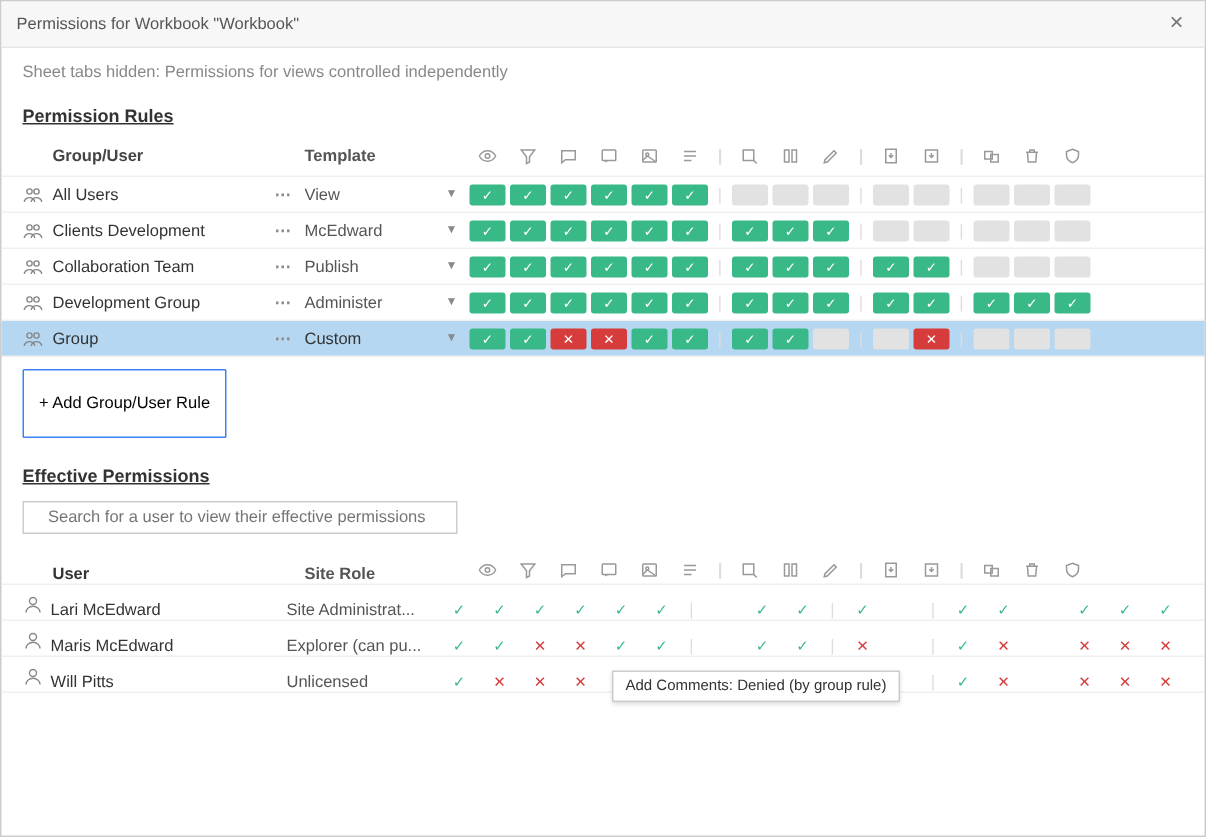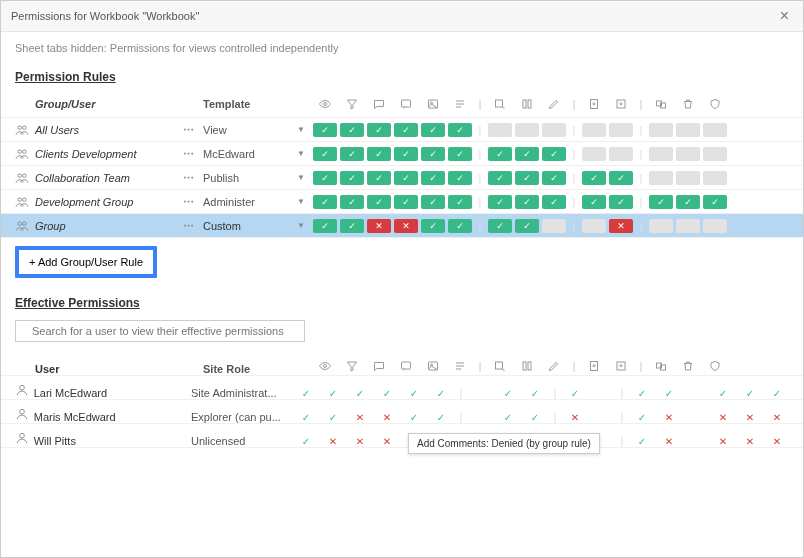--- a/index.html
+++ b/index.html
@@ -7,35 +7,35 @@
 .dialog { width: 804px; height: 558px; border: 1px solid #ccc; position: relative; background: #fff; }
 .header { display: flex; justify-content: space-between; align-items: center; padding: 6px 10px; border-bottom: 1px solid #e6e6e6; background: #f7f7f7; }
 .header-title { font-size: 11px; color: #555; }
 .close-btn { font-size: 16px; color: #777; cursor: pointer; padding: 0 4px; }
 .subnote { padding: 10px 14px 6px; color: #888; font-size: 11px; }
 .section-title { padding: 10px 14px 6px; font-weight: 600; font-size: 12px; color: #333; text-decoration: underline; }
 .grid { width: 100%; }
 .grid-head, .grid-row { display: flex; align-items: center; padding: 0 14px; height: 24px; border-bottom: 1px solid #f0f0f0; }
 .grid-head { font-weight: 600; font-size: 11px; color: #444; height: 28px; }
 .col-icon { width: 20px; display: flex; align-items: center; color: #888; }
-.col-name { width: 140px; display: flex; align-items: center; font-style: italic; }
+.col-name { width: 140px; display: flex; align-items: center; }
 .col-more { width: 28px; text-align: center; color: #888; cursor: pointer; letter-spacing: 1px; font-weight: bold; }
-.col-template { width: 110px; display: flex; align-items: center; justify-content: space-between; padding-right: 8px; color: #555; }
+.col-template { width: 110px; display: flex; justify-content: space-between; padding-right: 8px; color: #555; }
 .col-caps { flex: 1; display: flex; gap: 3px; align-items: center; }
 .grid-row.selected { background: #b5d7f1; }
 .grid-row.selected .col-template { color: #333; }
 .cap-head { width: 24px; height: 18px; display: inline-flex; align-items: center; justify-content: center; color: #999; }
 .cap-divider { width: 10px; display: inline-flex; justify-content: center; color: #ddd; }
 .cap-cell { width: 24px; height: 14px; border-radius: 2px; display: inline-flex; align-items: center; justify-content: center; font-size: 9px; color: #fff; }
 .cap-allowed { background: #39b987; }
 .cap-denied { background: #d73c3c; }
 .cap-unset { background: #e2e2e2; }
 .caret { font-size: 8px; color: #888; }
 .add-btn-wrap { padding: 8px 14px; }
-.add-btn { border: 4px solid #3b82f6; background: #fff; padding: 6px 10px; font-size: 11px; cursor: pointer; border-radius: 1px; }
+.add-btn { border: 1px solid #3b82f6; background: #fff; padding: 16px 10px; font-size: 11px; cursor: pointer; border-radius: 1px; }
 .search-wrap { padding: 4px 14px 10px; }
 .search { width: 290px; border: 1px solid #ccc; padding: 4px 6px 4px 16px; font-size: 11px; color: #333; background: #fff; position: relative; }
 .search-container { position: relative; width: 290px; }
 .search-ico { position: absolute; left: 6px; top: 5px; color: #888; font-size: 11px; }
 .eff-head, .eff-row { display: flex; align-items: flex-end; padding: 0 14px; height: 24px; border-bottom: 1px solid #f0f0f0; }
 .eff-head { font-weight: 600; font-size: 11px; height: 24px; }
 .eff-col-icon { width: 20px; color: #888; }
 .eff-col-name { width: 168px; }
 .eff-col-role { width: 110px; color: #555; white-space: nowrap; overflow: hidden; text-overflow: ellipsis; margin-top: 29px; }
 .eff-caps { flex: 1; display: flex; gap: 3px; align-items: center; position: relative; }

